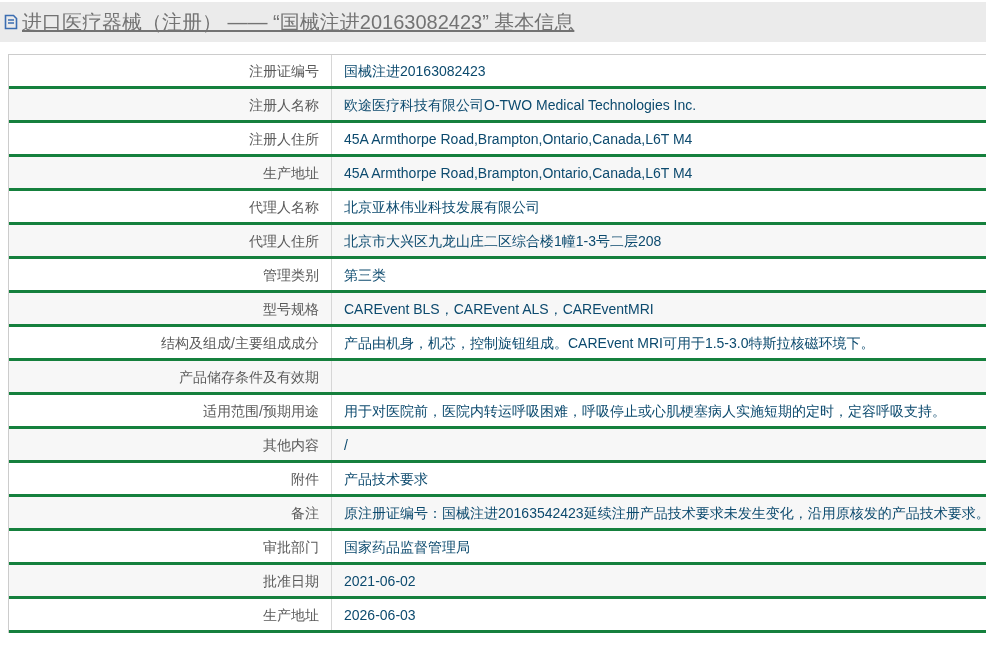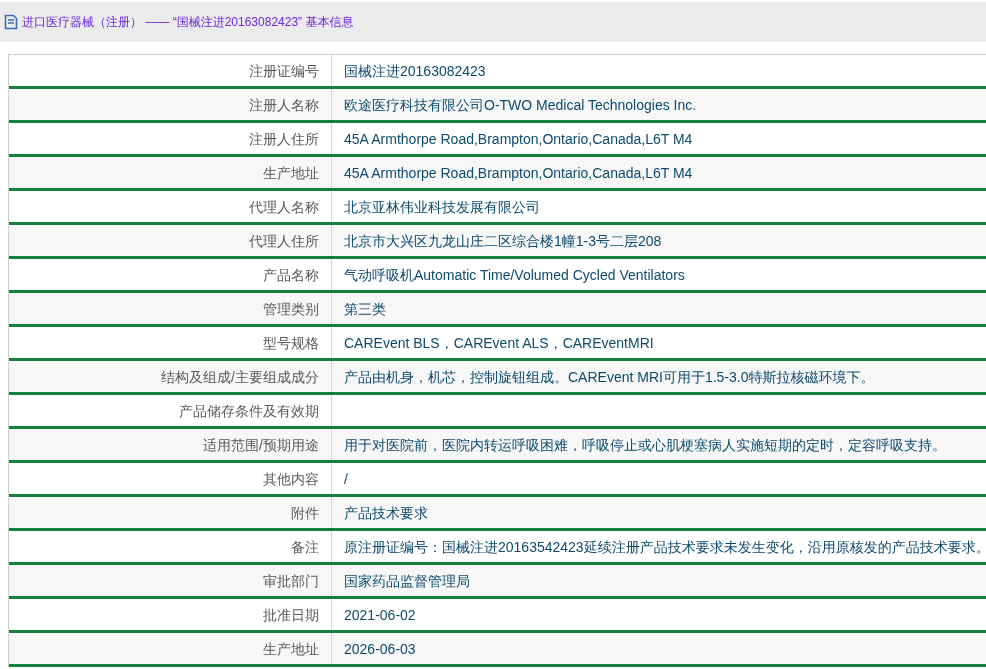--- a/index.html
+++ b/index.html
@@ -17,23 +17,24 @@
     align-items: center;
     padding-left: 4px;
   }
   .doc-icon {
     width: 14px; height: 16px;
     margin-right: 4px;
     flex: 0 0 auto;
     display: inline-block;
   }
   .page-title {
-    color: #6d28d9;
-    font-size: 12px;
+    color: #737373;
+    font-size: 20px;
     white-space: nowrap;
+    text-decoration: underline;
   }
   .info-table {
     margin: 12px 0 0 8px;
     width: 978px;
     border-top: 1px solid #cccccc;
     border-left: 1px solid #cccccc;
   }
   .row {
     display: flex;
     height: 34px;
@@ -94,24 +95,20 @@
     </div>
     <div class="row">
       <div class="cell-label">代理人名称</div>
       <div class="cell-value">北京亚林伟业科技发展有限公司</div>
     </div>
     <div class="row">
       <div class="cell-label">代理人住所</div>
       <div class="cell-value">北京市大兴区九龙山庄二区综合楼1幢1-3号二层208</div>
     </div>
     <div class="row">
-      <div class="cell-label">产品名称</div>
-      <div class="cell-value">气动呼吸机Automatic Time/Volumed Cycled Ventilators</div>
-    </div>
-    <div class="row">
       <div class="cell-label">管理类别</div>
       <div class="cell-value">第三类</div>
     </div>
     <div class="row">
       <div class="cell-label">型号规格</div>
       <div class="cell-value">CAREvent BLS，CAREvent ALS，CAREventMRI</div>
     </div>
     <div class="row">
       <div class="cell-label">结构及组成/主要组成成分</div>
       <div class="cell-value">产品由机身，机芯，控制旋钮组成。CAREvent MRI可用于1.5-3.0特斯拉核磁环境下。</div>

